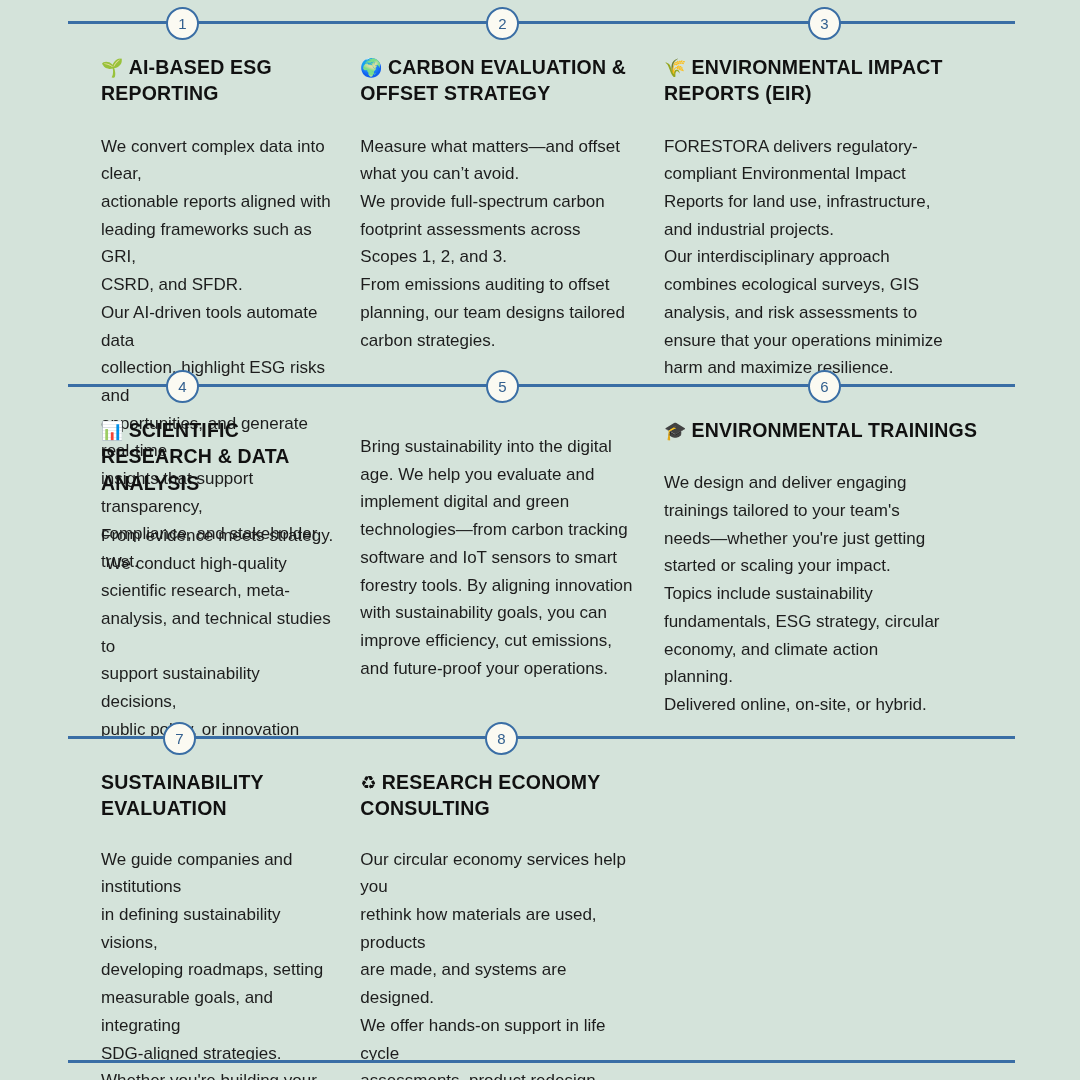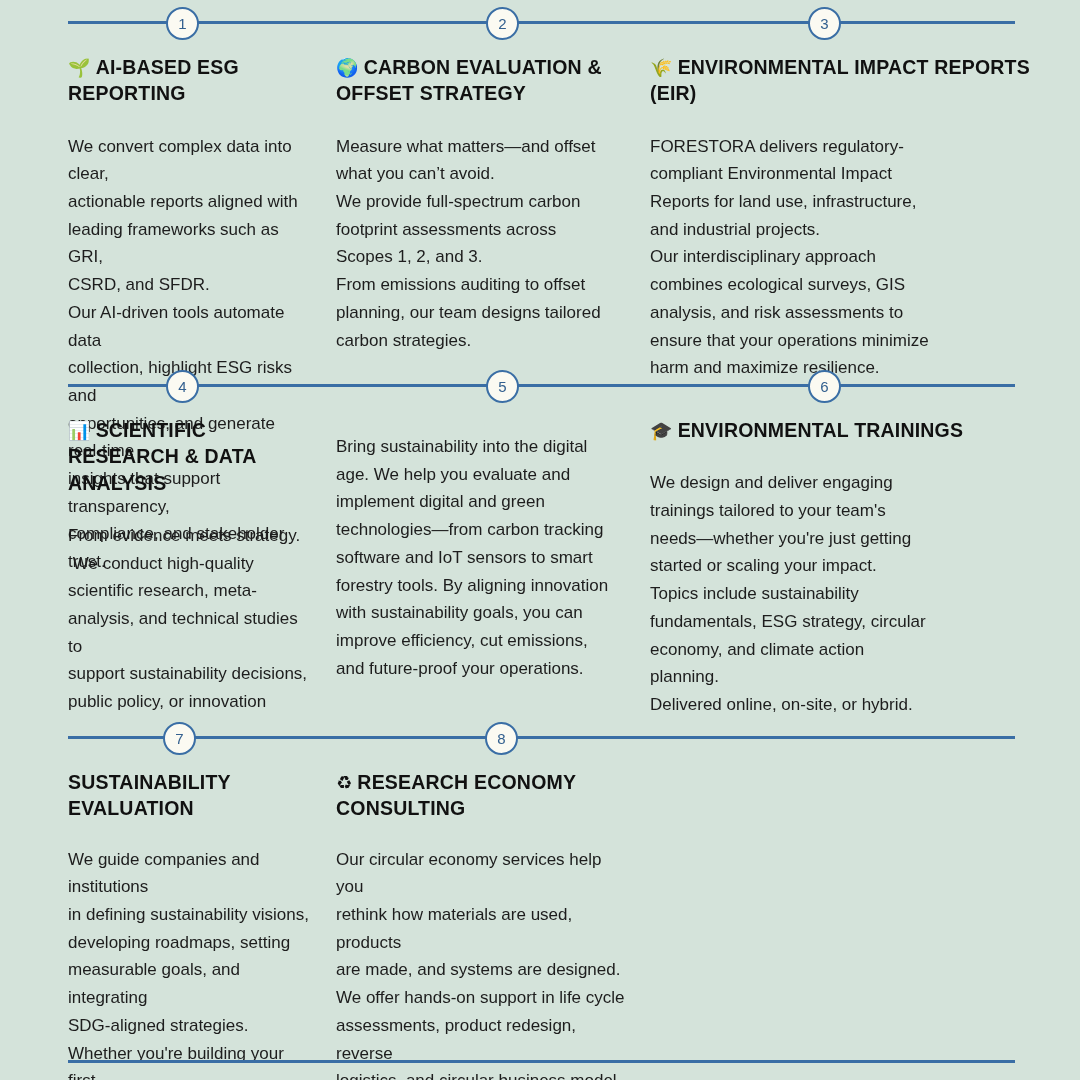--- a/index.html
+++ b/index.html
@@ -68,20 +68,21 @@
   .node-5 { left: 486px; }
   .node-6 { left: 808px; }
   .node-7 { left: 163px; }
   .node-8 { left: 485px; }
 
   
   .cols {
     position: relative;
     display: flex;
     padding: 0;
+    margin-left: 33px;
   }
   .col {
     box-sizing: border-box;
   }
   .col-a { width: 322px; padding-left: 68px; padding-right: 12px; }
   .col-b { width: 316px; padding-left: 14px; padding-right: 10px; }
   .col-c { width: 442px; padding-left: 12px; padding-right: 40px; }
 
   
   .card-title {

